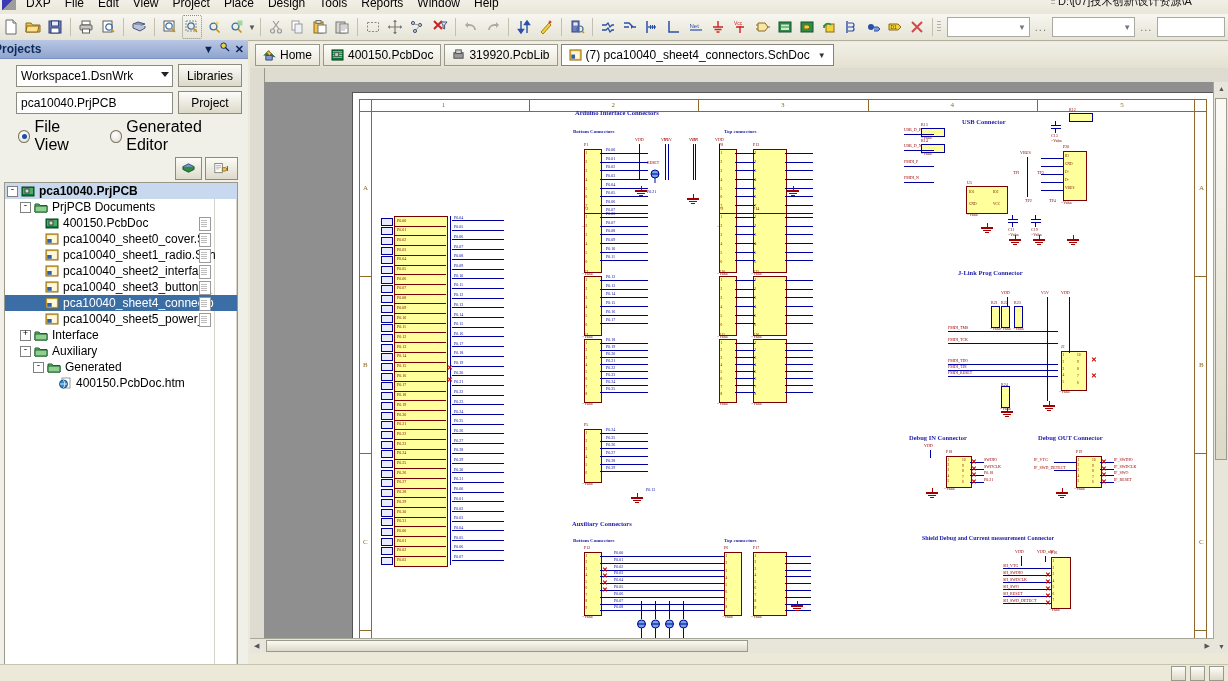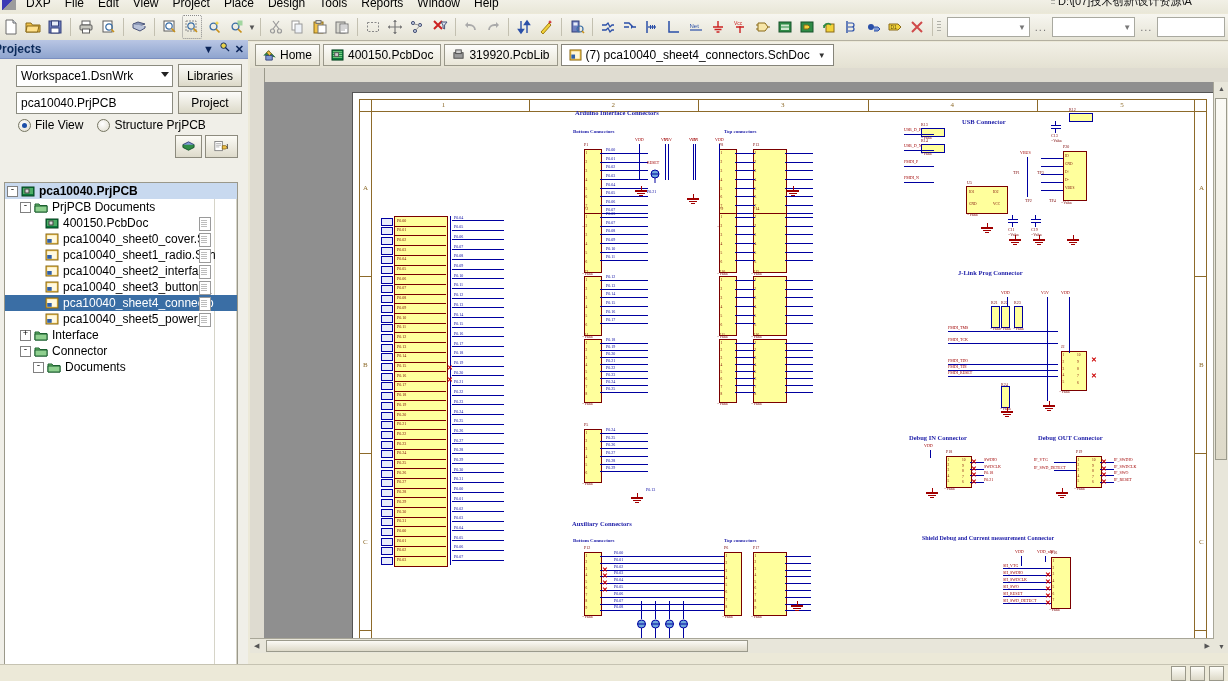--- a/index.html
+++ b/index.html
@@ -45,21 +45,21 @@
   .row{display:flex;align-items:center;gap:5px;margin-bottom:4px;}
   .combo{flex:1;height:20px;background:#fff;border:1px solid #8b8b80;
          display:flex;align-items:center;padding-left:4px;font-size:12px;position:relative;}
   .combo .arrow{position:absolute;right:3px;top:6px;border-left:4px solid transparent;
                 border-right:4px solid transparent;border-top:5px solid #222;}
   .txtin{flex:1;height:20px;background:#fff;border:1px solid #8b8b80;
          display:flex;align-items:center;padding-left:4px;font-size:12px;}
   .btn{width:62px;height:21px;background:linear-gradient(to bottom,#fcfcfa,#dcd9c8);
        border:1px solid #8d8b7e;font-size:12px;display:flex;align-items:center;justify-content:center;}
 
-  .radios{display:flex;align-items:center;gap:14px;margin:4px 0 3px 2px;font-size:12px;}
+  .radios{display:flex;align-items:center;gap:14px;margin:4px 0 3px 2px;font-size:16px;}
   .radio{display:flex;align-items:center;gap:4px;}
   .rdot{width:11px;height:11px;border-radius:50%;border:1px solid #767663;
         background:radial-gradient(circle at 40% 35%,#fff,#dedbcc);display:flex;align-items:center;justify-content:center;}
   .rdot i{width:5px;height:5px;border-radius:50%;background:#1b4ea8;display:none;}
   .rdot.on i{display:block;}
 
   .iconrow{display:flex;justify-content:flex-end;gap:3px;margin:3px 4px 5px 0;}
   .ibtn{width:25px;height:21px;border:1px solid #8d8b7e;background:linear-gradient(to bottom,#fcfbf6,#dedbcb);
         display:flex;align-items:center;justify-content:center;}
   .ibtn.wide{width:31px;}
@@ -461,21 +461,21 @@
       </div>
       <div class="radios">
         <div class="radio">
           <span class="rdot on">
               <i></i>
             </span>
           <span>File View</span>
         </div>
         <div class="radio">
           <span class="rdot"></span>
-          <span>Structure PrjPCB</span>
+          <span>Generated Editor</span>
         </div>
       </div>
       <div class="iconrow">
         <div class="ibtn">
           <svg width="15" height="13" viewBox="0 0 16 14">
               <path d="M2 5l6-3 6 3-6 3z" fill="#7f9ad4" stroke="#34407a"></path>
               <path d="M2 5v3l6 3 6-3V5" fill="#2f8b46" stroke="#17522a"></path>
             </svg>
         </div>
         <div class="ibtn wide">
@@ -587,29 +587,38 @@
                 <path d="M1 5h12v6H1z" fill="#8fd08f" stroke="#1d6030"></path>
               </svg></span>
             <span style="">Interface</span>
           </div>
           <div class="tnode" style="padding-left: 15px;">
             <span class="exp">-</span>
             <span class="tico"><svg width="14" height="13" viewBox="0 0 14 13">
                 <path d="M1 3h4l1 1.5h7V11H1z" fill="#6fc06f" stroke="#1d6030"></path>
                 <path d="M1 5h12v6H1z" fill="#8fd08f" stroke="#1d6030"></path>
               </svg></span>
-            <span style="">Connector</span>
+            <span style="">Auxiliary</span>
           </div>
           <div class="tnode" style="padding-left: 28px;">
             <span class="exp">-</span>
             <span class="tico"><svg width="14" height="13" viewBox="0 0 14 13">
                 <path d="M1 3h4l1 1.5h7V11H1z" fill="#6fc06f" stroke="#1d6030"></path>
                 <path d="M1 5h12v6H1z" fill="#8fd08f" stroke="#1d6030"></path>
               </svg></span>
-            <span style="">Documents</span>
+            <span style="">Generated</span>
+          </div>
+          <div class="tnode" style="padding-left: 41px;">
+            <span class="noexp"></span>
+            <span class="tico"><svg width="14" height="13" viewBox="0 0 14 13">
+                <rect x="4" y="1" width="8" height="10" fill="#fff" stroke="#999"></rect>
+                <circle cx="5.5" cy="7" r="4" fill="#2f8ad0" stroke="#17507f"></circle>
+                <path d="M1.8 7h7.4M5.5 3.2c1.5 1.5 1.5 6.2 0 7.6" stroke="#cfe6ff" fill="none"></path>
+              </svg></span>
+            <span style="">400150.PcbDoc.htm</span>
           </div>
         </div>
     </div>
     <div class="panel-bottom-tab"></div>
   </div>
 
   <div class="tabsbar">
     <div id="doc-tabs" style="display:flex;gap:3px;align-items:center;">
         <div class="dtab">
           <span class="tabico"><svg width="13" height="12" viewBox="0 0 14 13">

